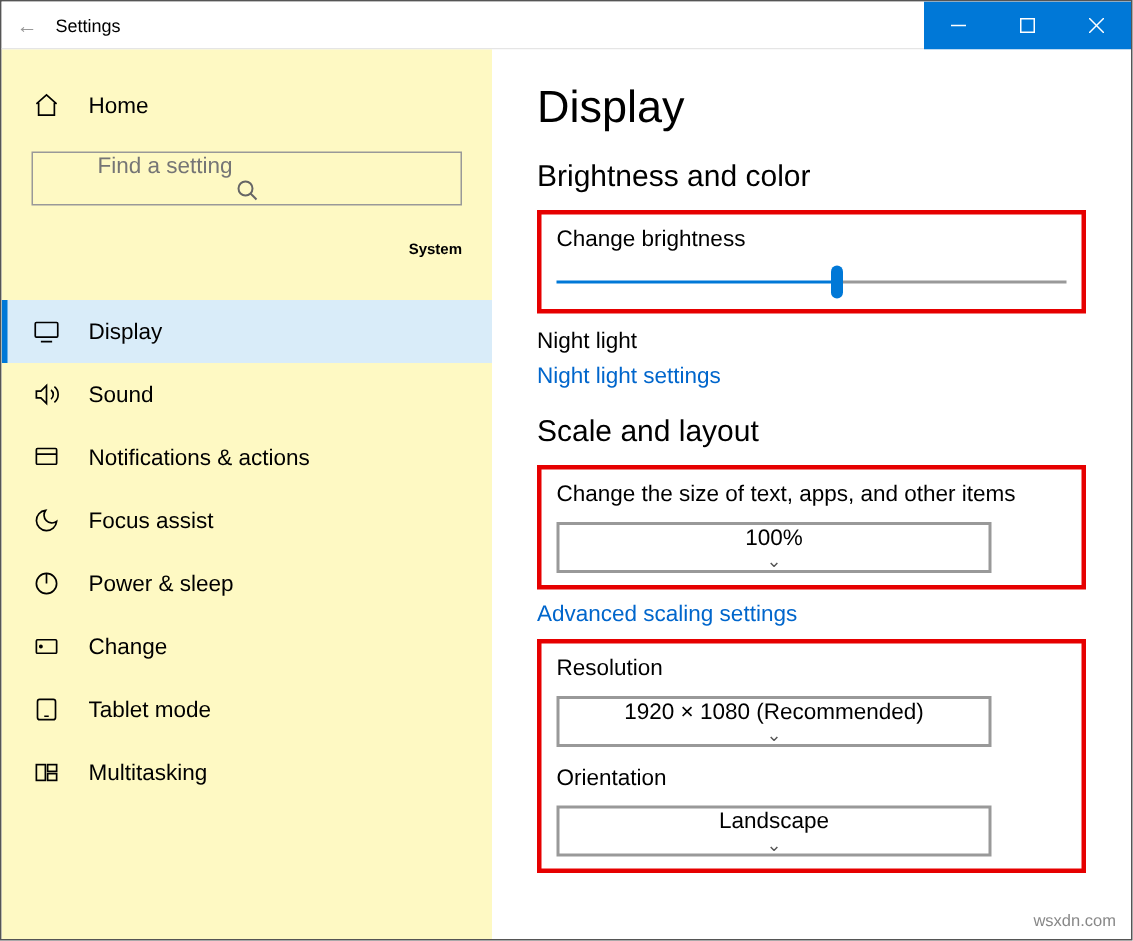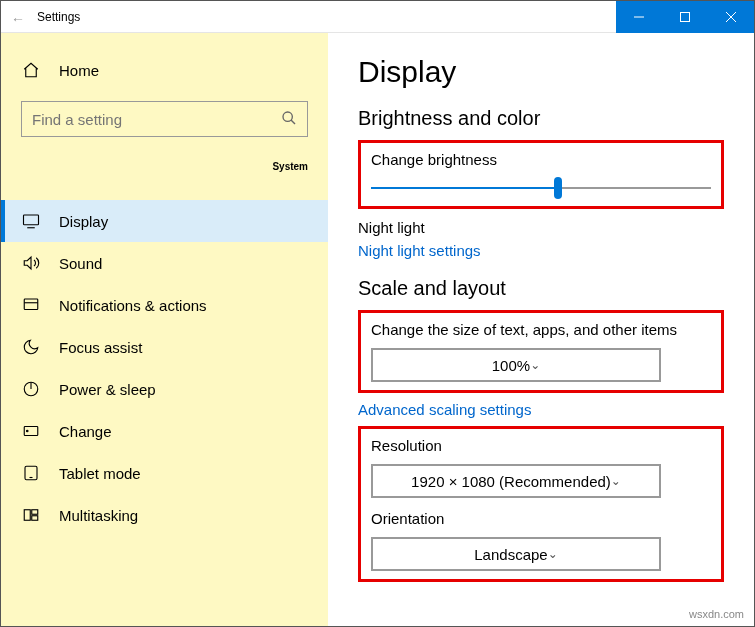--- a/index.html
+++ b/index.html
@@ -12,21 +12,21 @@
     .win-btn { width: 46px; height: 32px; display: flex; align-items: center; justify-content: center; background: #0078d7; color: #fff; font-size: 10px; }
     .win-btn.close { }
     .win-btn svg { width: 10px; height: 10px; }
     
     .app-body { display: flex; height: calc(100% - 32px); }
     
     .sidebar { width: 327px; background: #fef9c3; padding: 18px 0 0 0; overflow-y: auto; }
     .home-item { display: flex; align-items: center; padding: 10px 20px; font-size: 15px; color: #000; cursor: pointer; }
     .home-item .icon { width: 20px; margin-right: 18px; display: flex; align-items: center; justify-content: center; }
     
-    .search-box { margin: 12px 20px 18px 20px; height: 36px; border: 1px solid #999; display: flex; align-items: center; padding: 0 10px; }
+    .search-box { margin: 12px 20px 18px 20px; height: 36px; border: 1px solid #999; display: flex; align-items: center; padding: 0 10px; flex-direction: column; }
     .search-box input { flex: 1; border: none; outline: none; font-size: 15px; color: #666; background: transparent; }
     .search-box .search-icon { color: #666; font-size: 15px; }
     
     .section-label { font-weight: 600; font-size: 10px; padding: 6px 20px 28px 20px; text-align: right; }
     
     .nav-item { display: flex; align-items: center; padding: 12px 20px; font-size: 15px; color: #000; cursor: pointer; position: relative; }
     .nav-item.active { background: #d9ecf9; }
     .nav-item.active::before { content: ''; position: absolute; left: 0; top: 0; bottom: 0; width: 4px; background: #0078d7; }
     .nav-item .icon { width: 20px; margin-right: 18px; display: flex; align-items: center; justify-content: center; font-size: 16px; }
     
@@ -45,21 +45,21 @@
     
     .small-label { font-size: 15px; margin-top: 10px; margin-bottom: 6px; }
     
     .toggle-row { display: flex; align-items: center; gap: 12px; margin-bottom: 14px; }
     .toggle { width: 44px; height: 20px; border: 1px solid #000; border-radius: 10px; position: relative; }
     .toggle-knob { width: 12px; height: 12px; background: #000; border-radius: 50%; position: absolute; left: 3px; top: 3px; }
     .toggle-label { font-size: 15px; }
     
     .link { color: #0066cc; font-size: 15px; cursor: pointer; margin-bottom: 6px; display: block; }
     
-    .select-box { margin-top: 6px; height: 34px; border: 2px solid #999; display: flex; align-items: center; justify-content: center; padding: 0 10px; font-size: 15px; cursor: pointer; max-width: 290px; }
+    .select-box { margin-top: 6px; height: 34px; border: 2px solid #999; display: flex; align-items: center; justify-content: flex-start; padding: 0 10px; font-size: 15px; cursor: pointer; max-width: 290px; flex-direction: column; }
     .select-box .chevron { font-size: 12px; color: #555; }
     
     .watermark { position: absolute; bottom: 6px; right: 10px; font-size: 11px; color: #888; }
   </style>
 </head>
 <body>
 
 <div class="titlebar">
   <div class="titlebar-left">
     <span class="back-icon">←</span>

